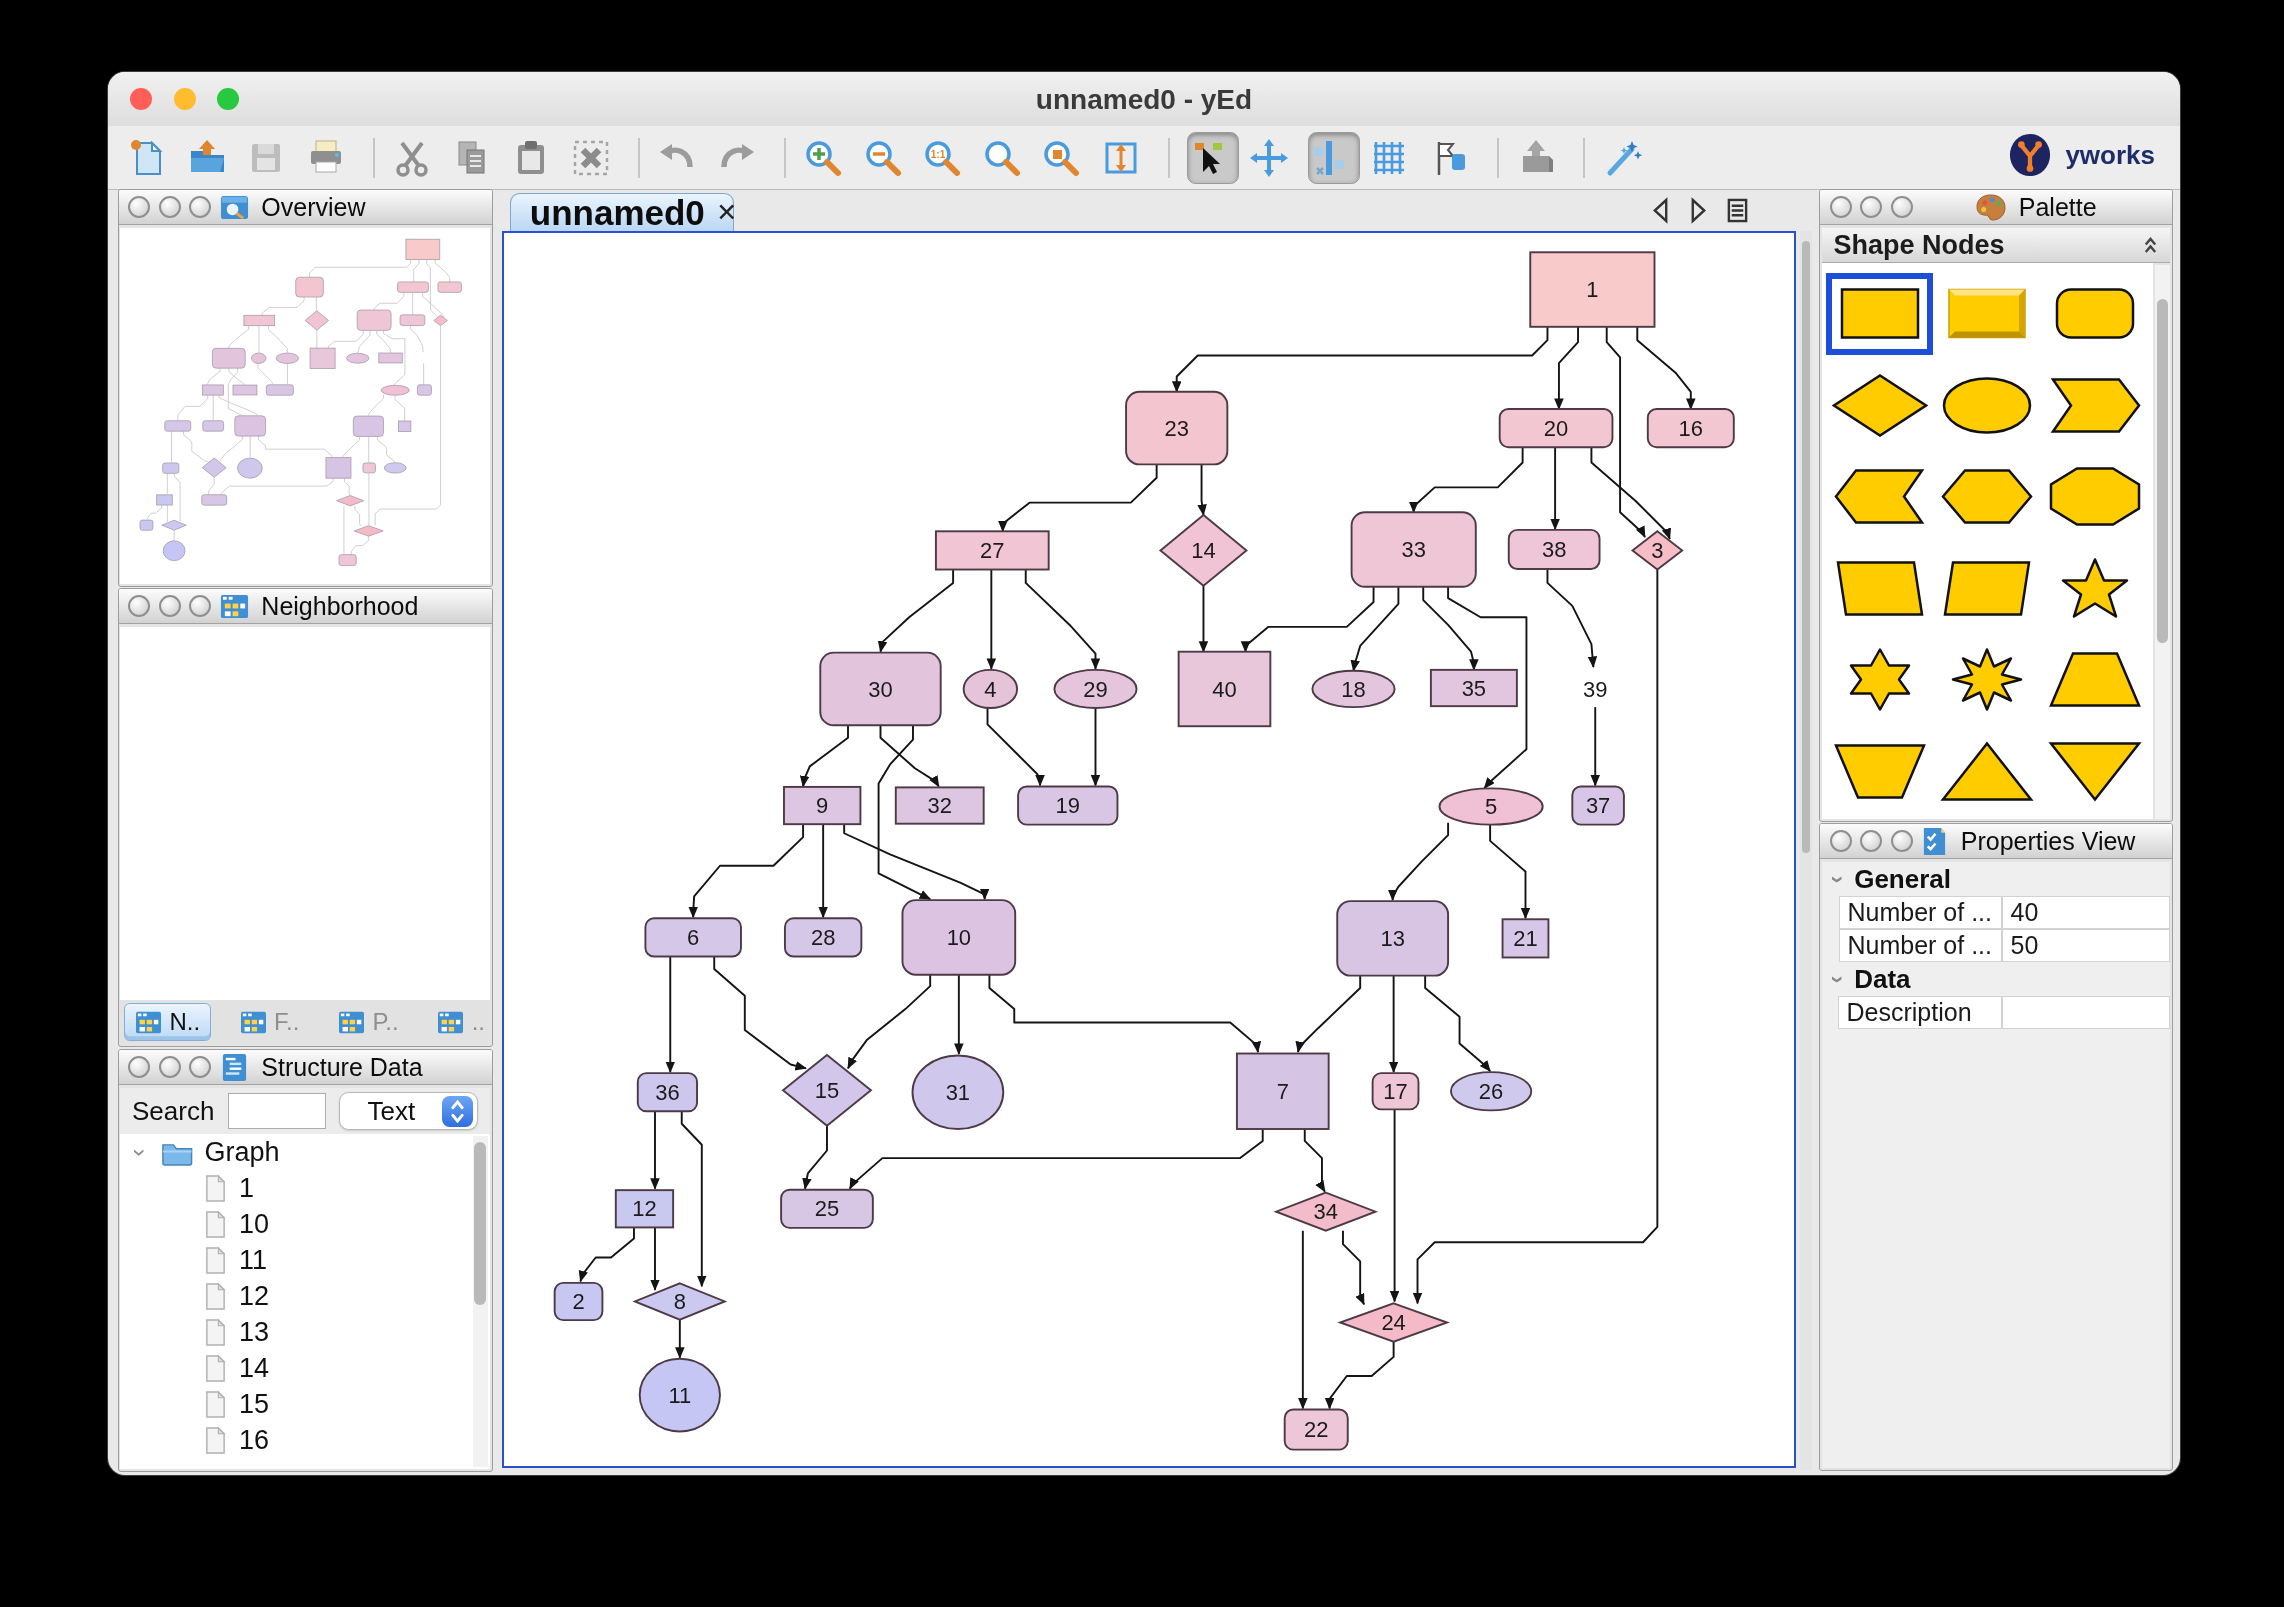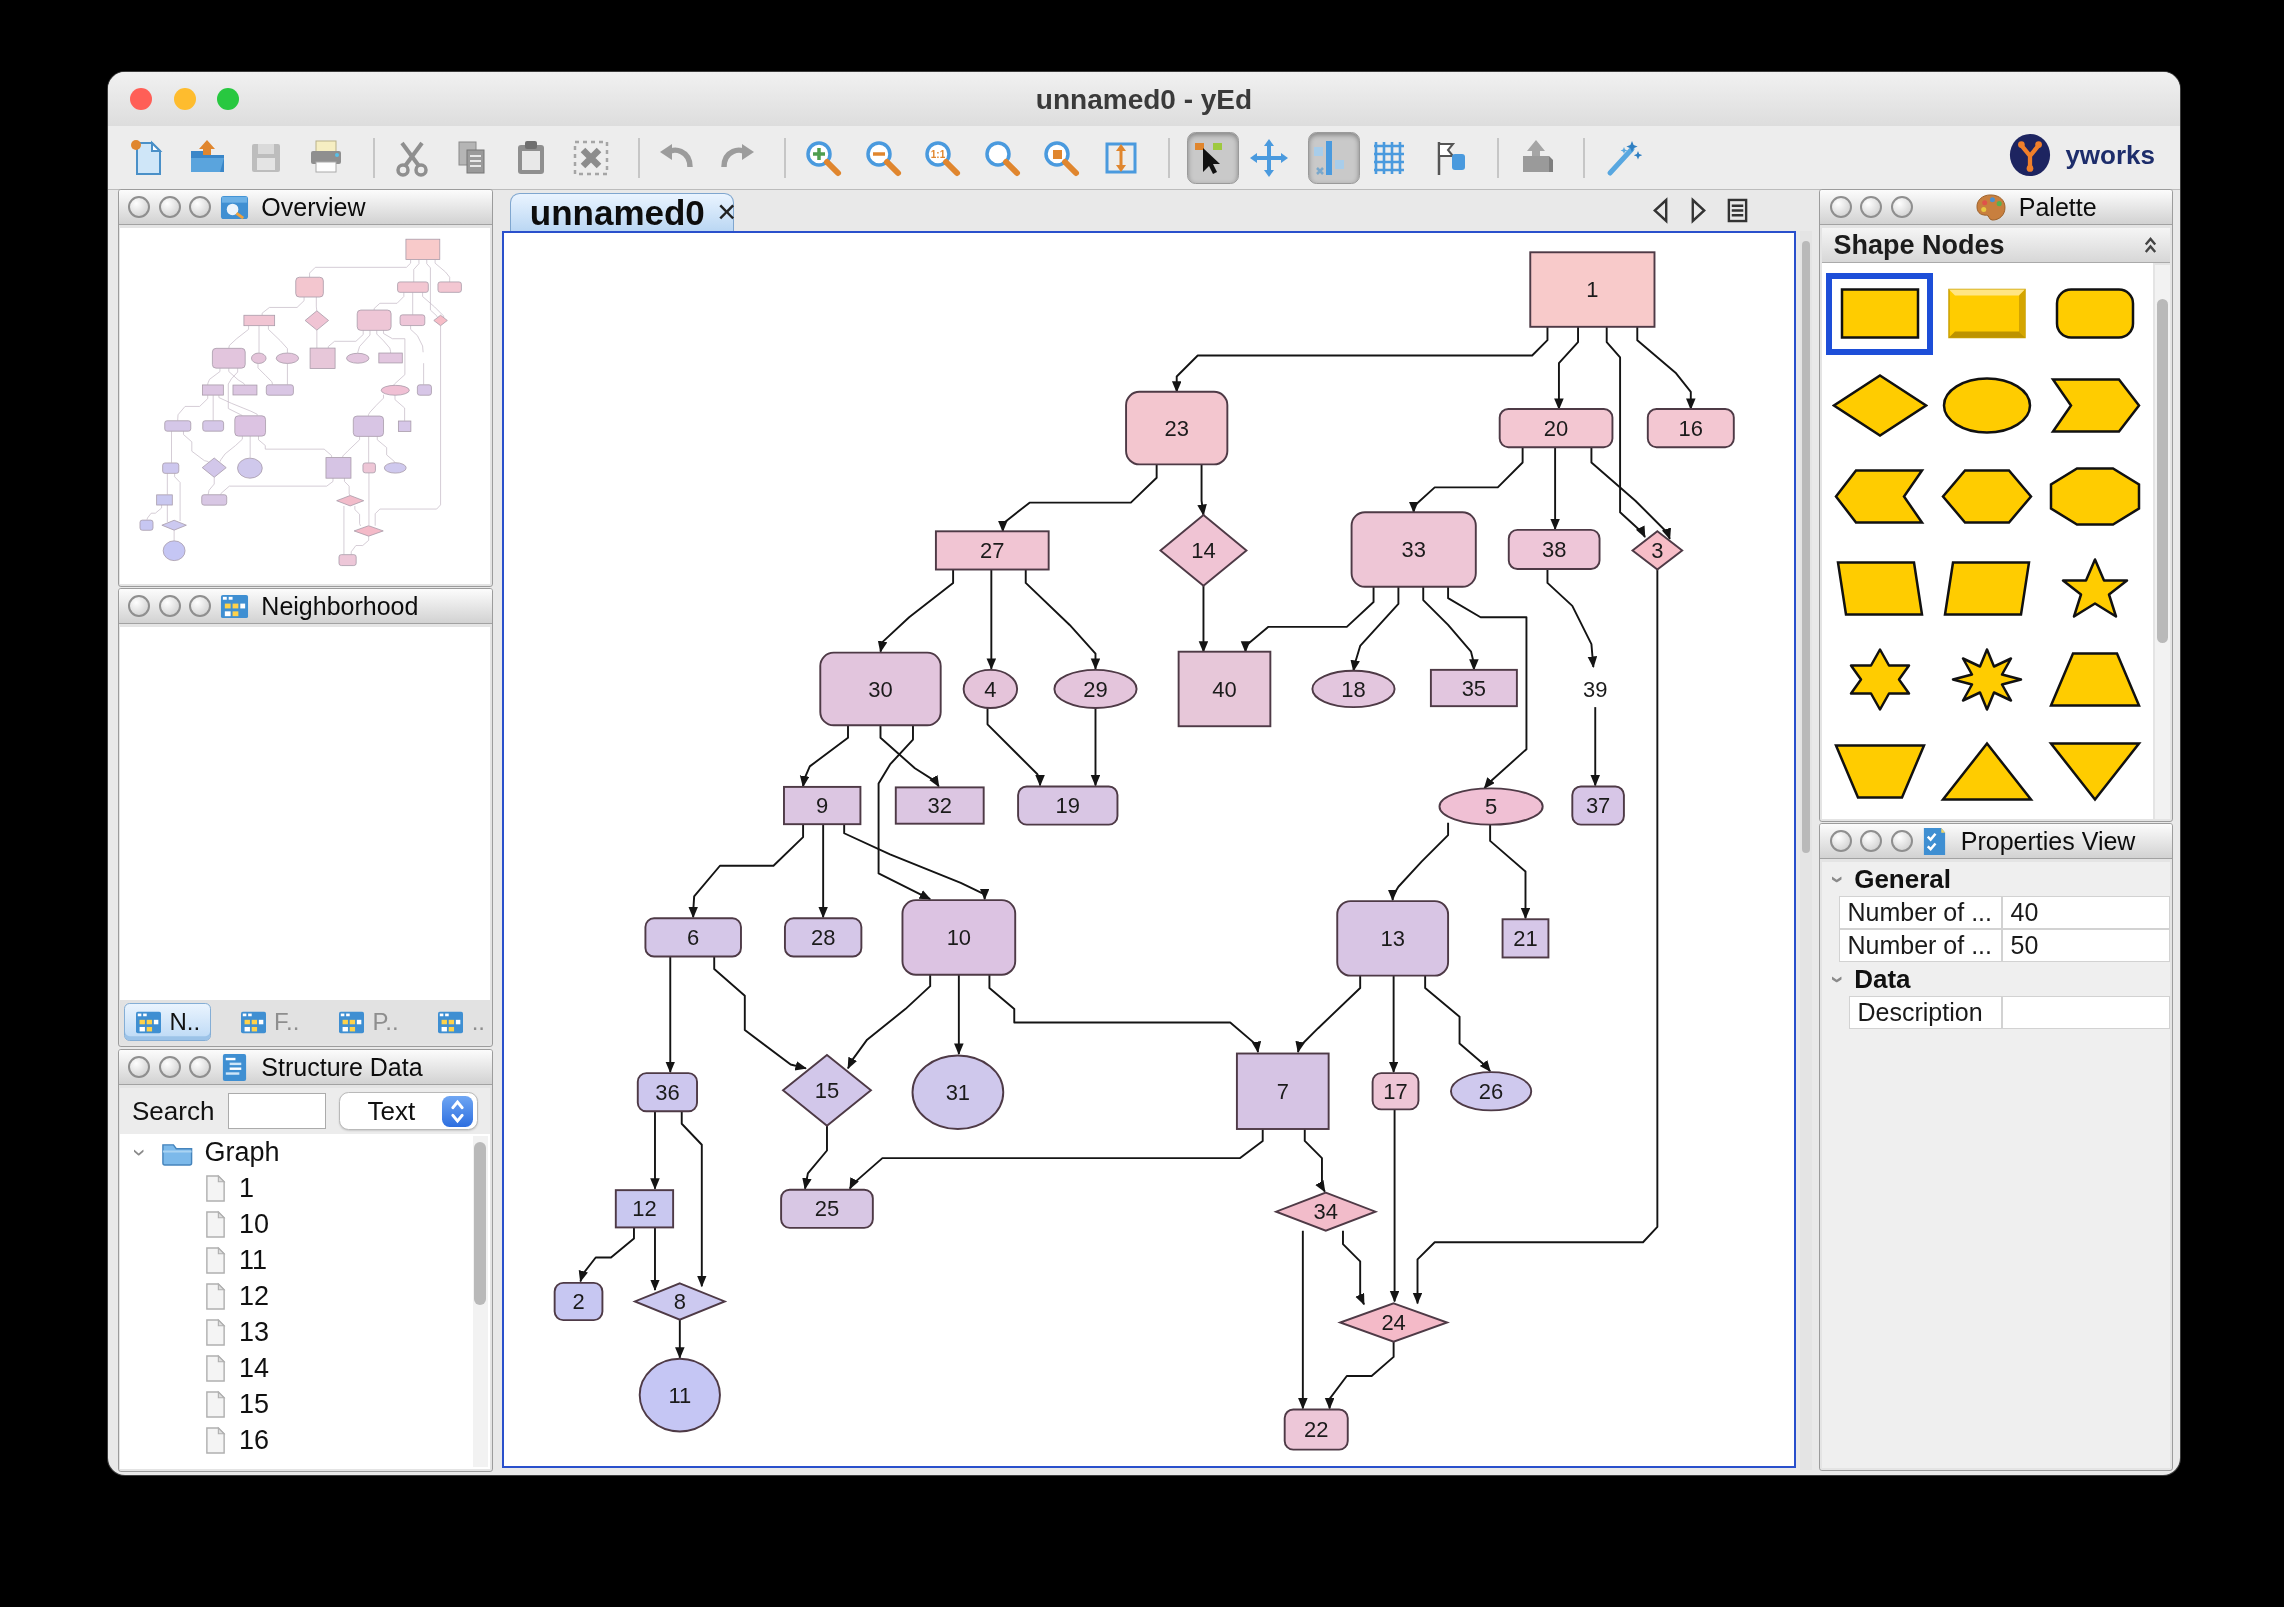--- a/index.html
+++ b/index.html
@@ -862,19 +862,19 @@
         </div>
         <div class="prow">
           <div class="pcell" style="margin-left:17px;">Number of ...</div>
       <div class="pcell">50</div>
         </div>
         <div class="prow-group">
           <span class="chev">›</span>
     <span>Data</span>
         </div>
         <div class="prow">
-          <div class="pcell" style="margin-left:27px;">Description</div>
+          <div class="pcell" style="margin-left:16px;">Description</div>
       <div class="pcell"></div>
         </div>
       </div>
   </div>
 </div>
 
 
 </body></html>

